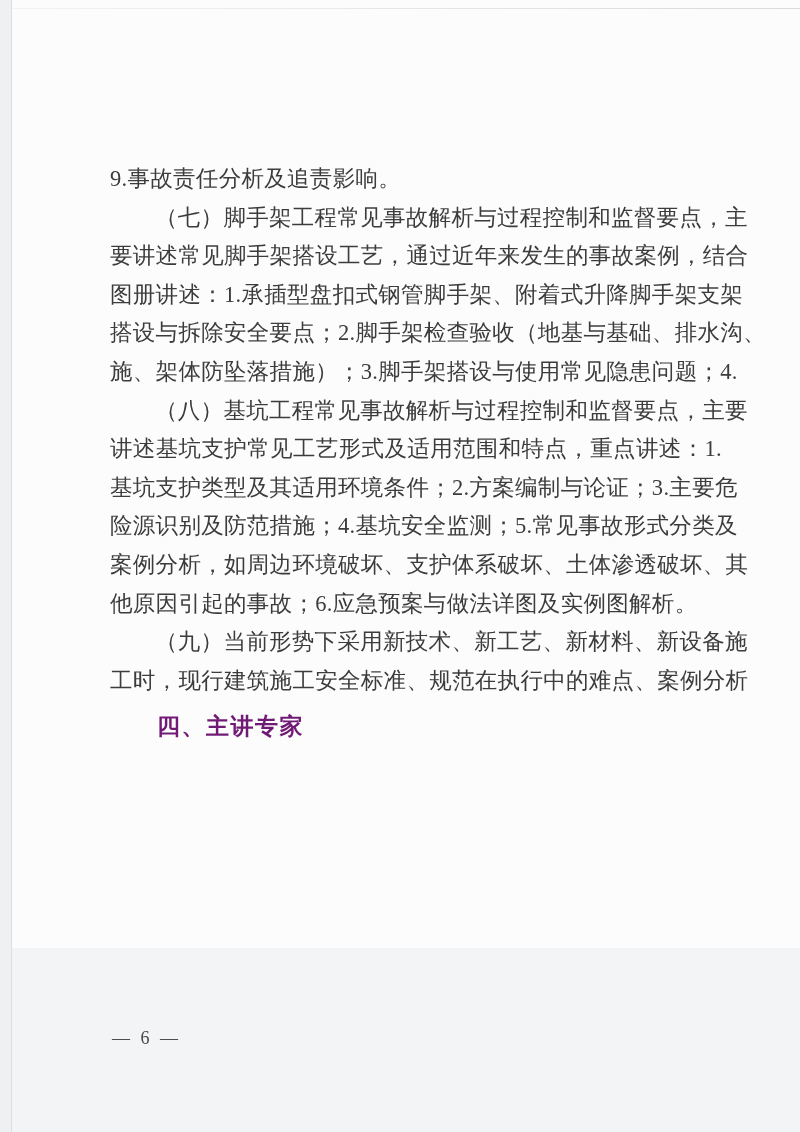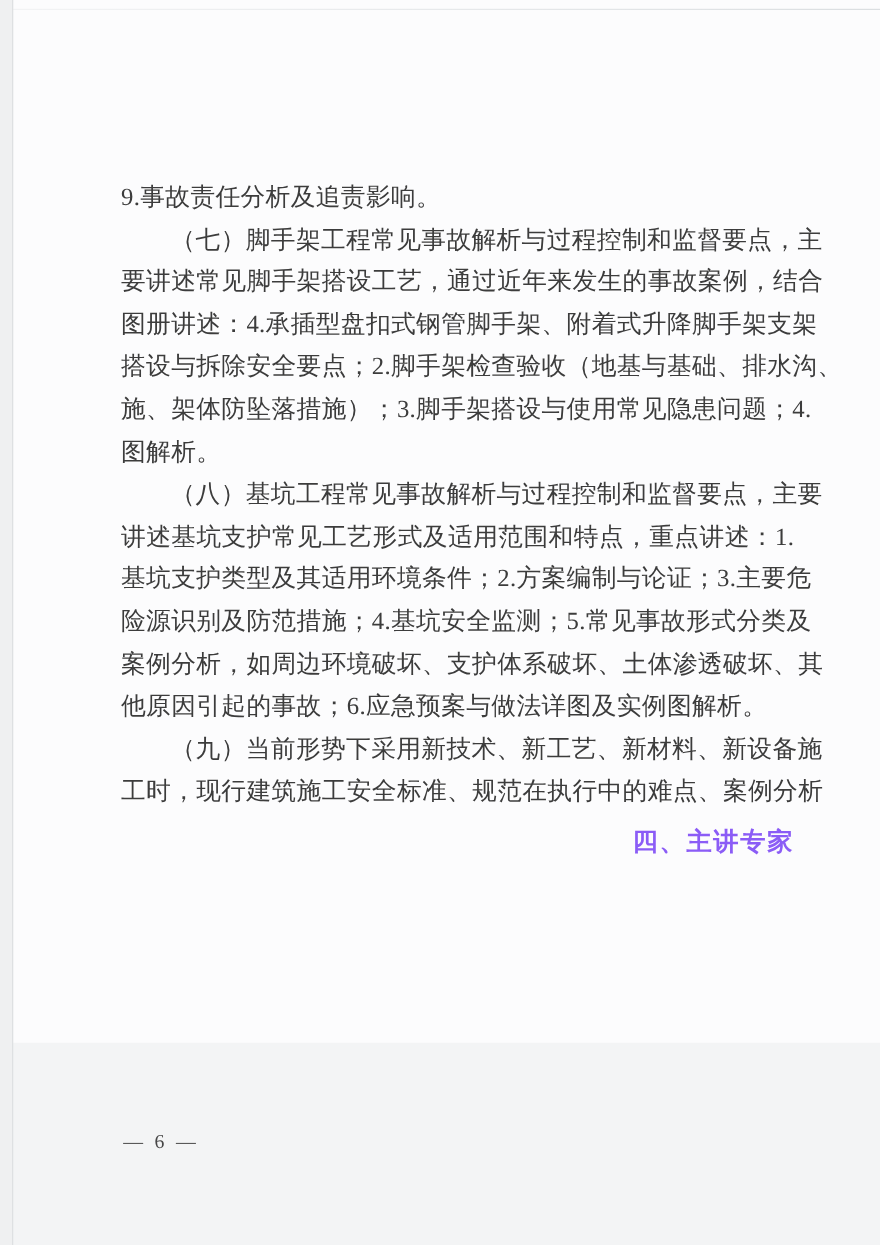--- a/index.html
+++ b/index.html
@@ -47,47 +47,45 @@
     text-align-last: left;
   }
   .ln.ind { text-indent: 45px; }
   .section-heading {
     margin-top: 7px;
     text-indent: 47px;
     font-family: "Liberation Sans", sans-serif;
     font-weight: 700;
     font-size: 23px;
     line-height: 38.6px;
-    color: #8b5cf6;
+    color: #701a75;
     letter-spacing: 1.5px;
-    text-align: right;
   }
   .page-number {
     position: absolute;
     left: 112px; top: 1028px;
     font-size: 18px;
     color: #474747;
     letter-spacing: 3px;
   }
 </style>
 </head>
 <body>
 
 <div class="page">
   <div class="scan-edge-top"></div>
   <div class="scan-edge-left"></div>
 
   <div class="document-body">
     <div class="ln end">9.事故责任分析及追责影响。</div>
     <div class="ln ind">（七）脚手架工程常见事故解析与过程控制和监督要点，主</div>
     <div class="ln">要讲述常见脚手架搭设工艺，通过近年来发生的事故案例，结合</div>
-    <div class="ln">图册讲述：4.承插型盘扣式钢管脚手架、附着式升降脚手架支架</div>
+    <div class="ln">图册讲述：1.承插型盘扣式钢管脚手架、附着式升降脚手架支架</div>
     <div class="ln">搭设与拆除安全要点；2.脚手架检查验收（地基与基础、排水沟、</div>
     <div class="ln">施、架体防坠落措施）；3.脚手架搭设与使用常见隐患问题；4.</div>
-    <div class="ln end">图解析。</div>
     <div class="ln ind">（八）基坑工程常见事故解析与过程控制和监督要点，主要</div>
     <div class="ln">讲述基坑支护常见工艺形式及适用范围和特点，重点讲述：1.</div>
     <div class="ln">基坑支护类型及其适用环境条件；2.方案编制与论证；3.主要危</div>
     <div class="ln">险源识别及防范措施；4.基坑安全监测；5.常见事故形式分类及</div>
     <div class="ln">案例分析，如周边环境破坏、支护体系破坏、土体渗透破坏、其</div>
     <div class="ln end">他原因引起的事故；6.应急预案与做法详图及实例图解析。</div>
     <div class="ln ind">（九）当前形势下采用新技术、新工艺、新材料、新设备施</div>
     <div class="ln">工时，现行建筑施工安全标准、规范在执行中的难点、案例分析</div>
     <div class="section-heading">四、主讲专家</div>
   </div>

